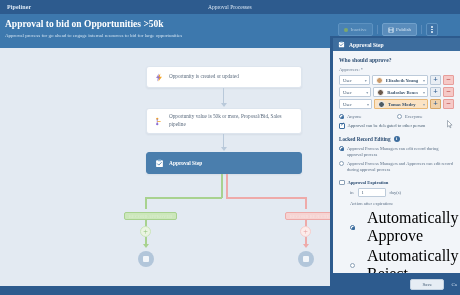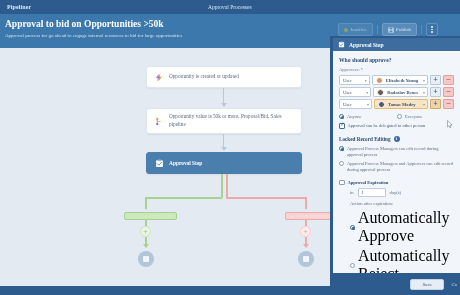--- a/index.html
+++ b/index.html
@@ -197,21 +197,21 @@
   .opt .otext { font-size: 4.5px; color: #5c7087; line-height: 1.35; }
   .rd-sq { width: 5px; height: 5px; border-radius: 50%; border: 1px solid #8ba0b6; background:#fff; flex:none; margin-top: .5px; position:relative; }
   .rd-sq.on { border-color:#3d6d9e; }
   .rd-sq.on::after { content:""; position:absolute; left:1px; top:1px; width:3px; height:3px; border-radius:1px; background:#3d6d9e; }
 
   .exp-row { display:flex; align-items:center; gap:4px; margin: 3px 0 4px 11px; }
   .exp-row .pre { font-size: 4.6px; color:#5c7087; }
   .numin { width: 28px; height: 9px; border:1px solid #bdcbda; background:#fff; border-radius:1px; font-size:4.6px; color:#3c5670; display:flex; align-items:center; padding-left:3px; }
 
   .aae { font-size: 4.6px; color: #5c7087; margin: 4px 0 3px 11px; }
-  .aae-opt { display:flex; align-items:center; gap:3px; margin-left: 11px; margin-bottom: 2px; }
+  .aae-opt { display:flex; align-items:center; gap:12px; margin-left: 11px; margin-bottom: 2px; }
 
   .panel-foot {
     position: absolute; bottom: 0; left: 0; width: 128px; height: 22px;
     background: #2d5b8e; display: flex; align-items: center;
     justify-content: flex-end; gap: 5px; padding-right: 4px;
   }
   .pf-btn {
     height: 11px; min-width: 34px; border-radius: 2px;
     background: #e6edf4; border: 1px solid #c4d3e2;
     display: flex; align-items: center; justify-content: center;

